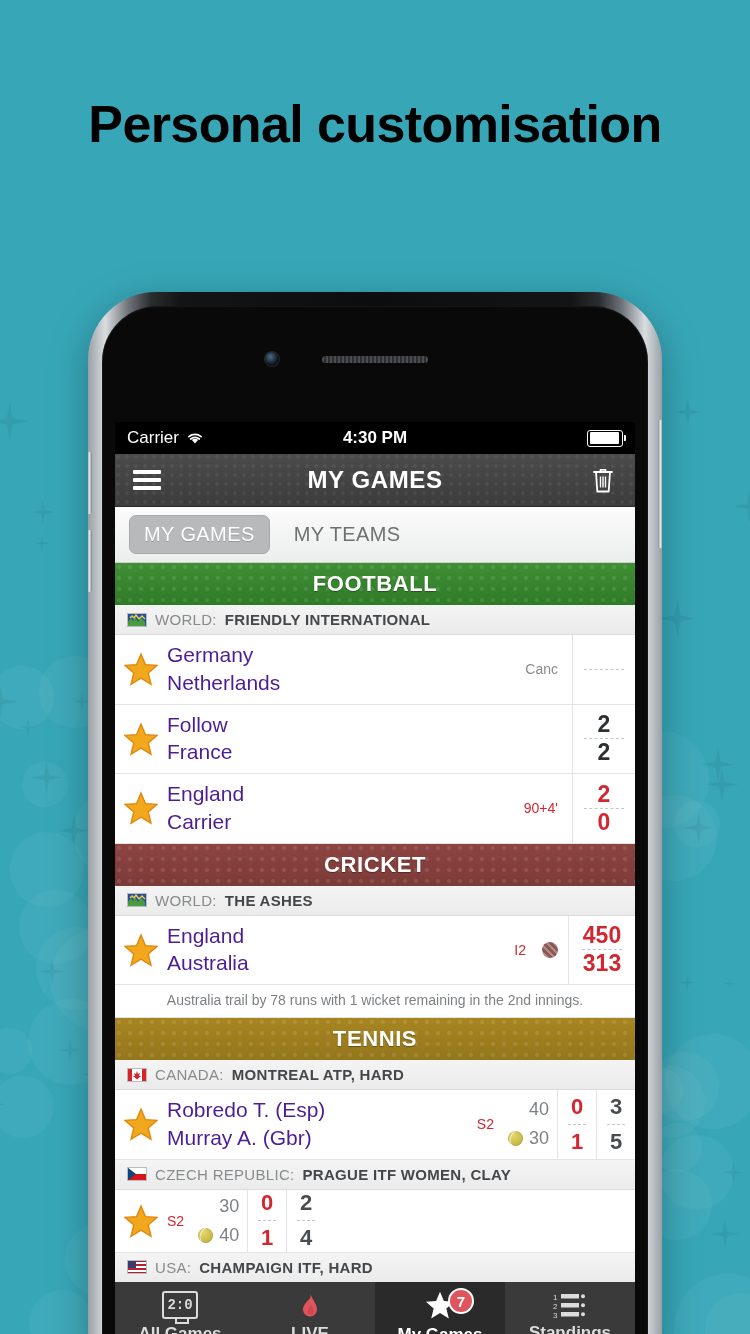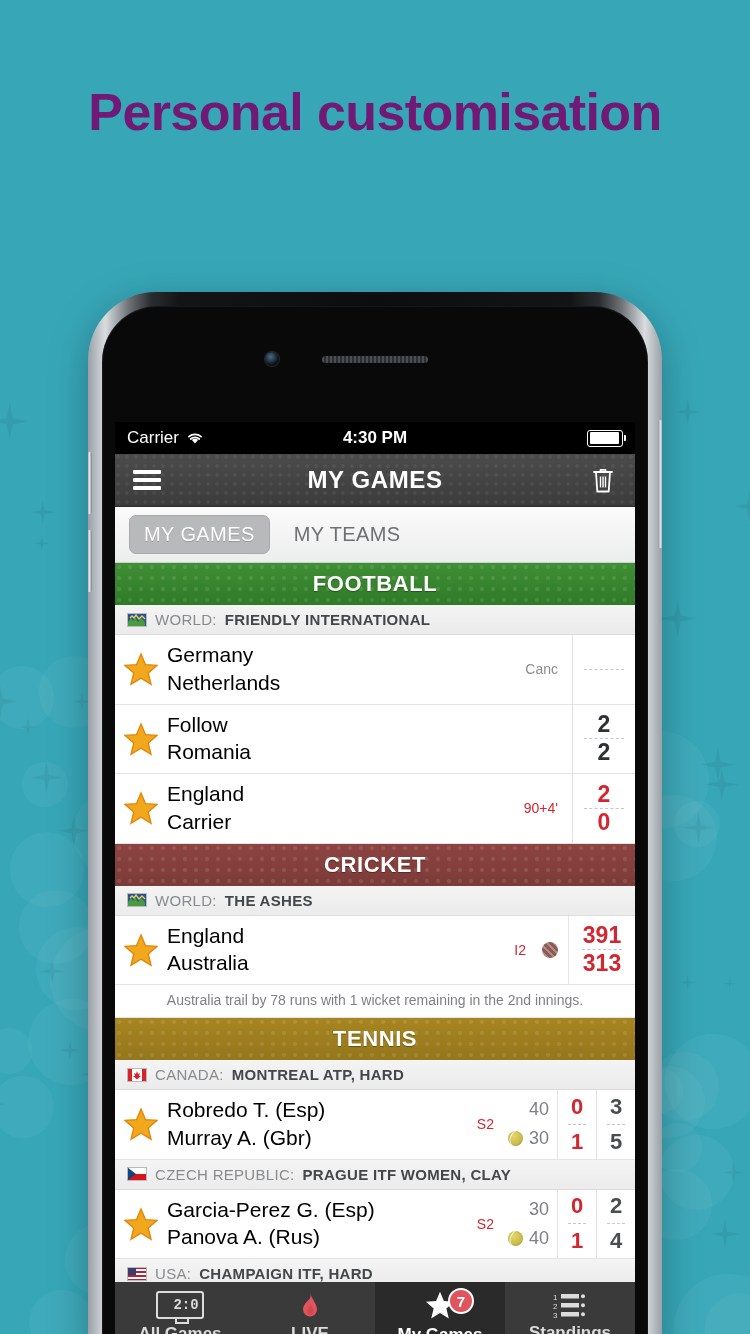--- a/index.html
+++ b/index.html
@@ -15,21 +15,21 @@
     background:#37a7b8;
   }
   #bg .blob{position:absolute;border-radius:50%;background:rgba(255,255,255,.045);}
   #bg .spark{position:absolute;background:rgba(0,0,0,.055);}
   .spark{
     clip-path: polygon(50% 0%, 58% 42%, 100% 50%, 58% 58%, 50% 100%, 42% 58%, 0% 50%, 42% 42%);
   }
   
   .promo{position:absolute;left:0;right:0;top:84px;text-align:center;z-index:5;}
   .promo h1{
-    margin:1px;color:#701a75;font-size:52px;font-weight:bold;letter-spacing:-.6px;
+    margin:13px;color:#000000;font-size:52px;font-weight:bold;letter-spacing:-.6px;
     line-height:1.05;
   }
   .promo p{
     margin:40px auto 0;color:#eefbfd;font-size:35px;font-weight:normal;
     line-height:1.33;max-width:600px;
   }
 
   
   #phone{
     position:absolute;left:88px;top:292px;width:574px;height:1060px;z-index:6;
@@ -107,21 +107,21 @@
   
   .comp{height:29px;background:linear-gradient(#f4f4f4,#ebebeb);border-bottom:1px solid #dcdcdc;
         display:flex;align-items:center;gap:8px;padding-left:12px;font-size:15px;color:#888b8d;letter-spacing:.3px;}
   .comp b{color:#44474a;font-weight:bold;}
   .flag{width:20px;height:14px;flex:0 0 auto;border:1px solid #b9bcbe;box-sizing:border-box;overflow:hidden;position:relative;}
 
   
   .match{display:flex;align-items:stretch;border-bottom:1px solid #e3e4e5;background:#fff;min-height:67px;}
   .m-star{width:52px;display:flex;align-items:center;justify-content:center;flex:0 0 52px;}
   .m-teams{flex:1 1 auto;display:flex;flex-direction:column;justify-content:center;gap:3px;padding:8px 0;}
-  .m-teams .t{font-size:21px;color:#000000;line-height:1.18;}
+  .m-teams .t{font-size:21px;color:#4c1d95;line-height:1.18;}
   .m-mid{flex:0 0 auto;display:flex;align-items:center;justify-content:flex-end;padding-right:8px;}
   .m-status{font-size:14px;color:#8a8d8f;padding-right:6px;}
   .m-status.live{color:#d22630;}
   .m-score{flex:0 0 auto;min-width:62px;border-left:1px solid #e3e4e5;
            display:flex;flex-direction:column;align-items:center;justify-content:center;
            font-size:23px;font-weight:bold;color:#2e3133;}
   .m-score.red{color:#d22630;}
   .m-score.dim{color:#c9cacb;font-weight:normal;}
   .dashline{width:40px;border-top:1px dashed #c4c6c7;}
 
@@ -150,21 +150,21 @@
   .tabbar{position:absolute;left:0;right:0;bottom:0;height:70px;background:#3a3a3a;display:flex;}
   .tab{flex:1 1 0;display:flex;flex-direction:column;align-items:center;justify-content:center;gap:5px;
        color:#dcdcdc;font-size:17px;position:relative;}
   .tab.active{background:#2a2a2a;color:#fff;}
   .tab .lbl{font-weight:bold;font-size:17px;}
   .badge{position:absolute;top:6px;left:50%;margin-left:8px;width:26px;height:26px;border-radius:50%;
          background:#e0555d;border:2px solid #fff;color:#fff;font-size:15px;font-weight:bold;
          display:flex;align-items:center;justify-content:center;box-sizing:border-box;}
   .scoreboard{width:32px;height:24px;border:2.5px solid #dcdcdc;border-radius:3px;position:relative;
      display:flex;align-items:center;justify-content:center;color:#dcdcdc;font-size:14px;font-weight:bold;
-     font-family:"Liberation Mono",monospace;padding-left:12px;}
+     font-family:"Liberation Mono",monospace;}
   .scoreboard::after{content:"";position:absolute;left:50%;margin-left:-5px;bottom:-7px;width:10px;height:5px;
      border:2.5px solid #dcdcdc;border-top:none;}
 </style>
 </head>
 <body>
 
 <div id="bg">
     <div class="blob" style="width: 74.329px; height: 74.329px; left: 396.2px; top: 707.761px;"></div>
     <div class="blob" style="width: 57.0784px; height: 57.0784px; left: 306.84px; top: 1004.85px;"></div>
     <div class="blob" style="width: 45.4991px; height: 45.4991px; left: 637.942px; top: 1067.96px;"></div>
@@ -435,21 +435,21 @@
     </div>
 
     <div class="match">
       <div class="m-star">
         <svg width="34" height="34" viewBox="0 0 34 34">
             <polygon points="17,2 21.4,12.6 33,13.4 24.2,21 27,32.3 17,26.1 7,32.3 9.8,21 1,13.4 12.6,12.6" fill="#f2a81d" stroke="#e0870e" stroke-width="1.4"></polygon>
           </svg>
       </div>
       <div class="m-teams">
         <div class="t">Follow</div>
-        <div class="t">Romania</div>
+        <div class="t">France</div>
       </div>
       <div class="m-mid">
         <span class="m-status"></span>
       </div>
       <div class="m-score">
         <span>2</span>
         <span class="dashline"></span>
         <span>2</span>
       </div>
     </div>
@@ -496,21 +496,21 @@
       </div>
       <div class="m-teams">
         <div class="t">England</div>
         <div class="t">Australia</div>
       </div>
       <div class="m-mid" style="align-items:center;gap:10px;padding-right:10px;">
         <span class="m-status live">I2</span>
         <span class="cricketball"></span>
       </div>
       <div class="m-score red" style="min-width:66px;">
-        <span>391</span>
+        <span>450</span>
         <span class="dashline"></span>
         <span>313</span>
       </div>
     </div>
     <div class="cnote">Australia trail by 78 runs with 1 wicket remaining in the 2nd innings.</div>
 
     <div class="sporthead tennis">TENNIS</div>
 
     <div class="comp">
       <span class="flag">
@@ -569,24 +569,20 @@
       </span>
       <span>CZECH REPUBLIC:</span>
       <b>PRAGUE ITF WOMEN, CLAY</b>
     </div>
 
     <div class="match" style="min-height:62px;">
       <div class="m-star">
         <svg width="34" height="34" viewBox="0 0 34 34">
             <polygon points="17,2 21.4,12.6 33,13.4 24.2,21 27,32.3 17,26.1 7,32.3 9.8,21 1,13.4 12.6,12.6" fill="#f2a81d" stroke="#e0870e" stroke-width="1.4"></polygon>
           </svg>
-      </div>
-      <div class="m-teams">
-        <div class="t">Garcia-Perez G. (Esp)</div>
-        <div class="t">Panova A. (Rus)</div>
       </div>
       <div class="m-mid">
         <span class="m-status live">S2</span>
       </div>
       <div class="pts">
         <div class="row">
           <span>30</span>
         </div>
         <div class="row">
           <span class="ballicon"></span>

